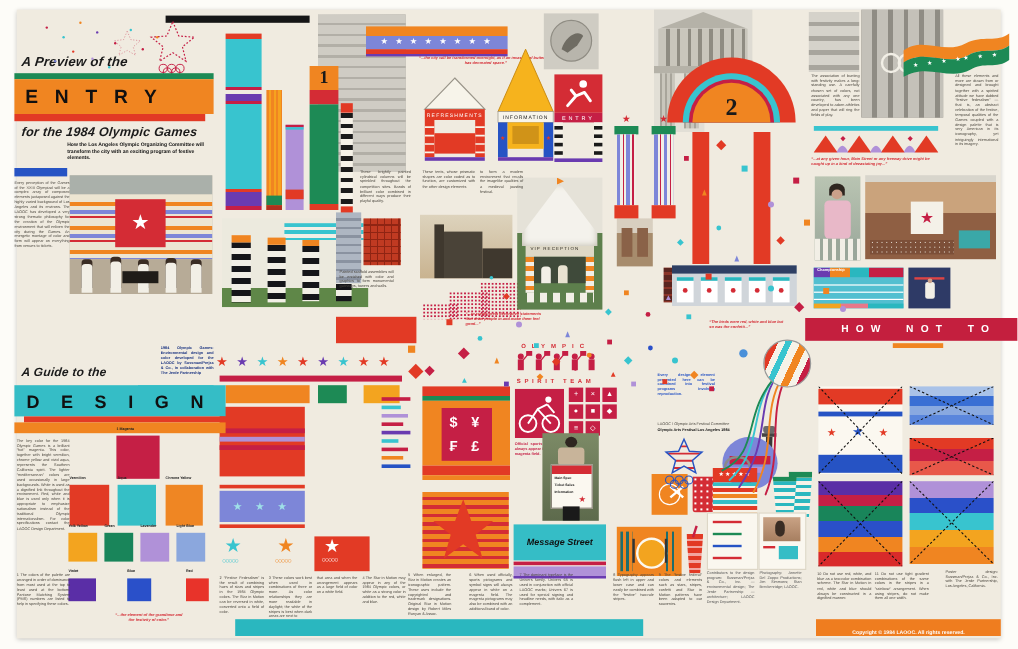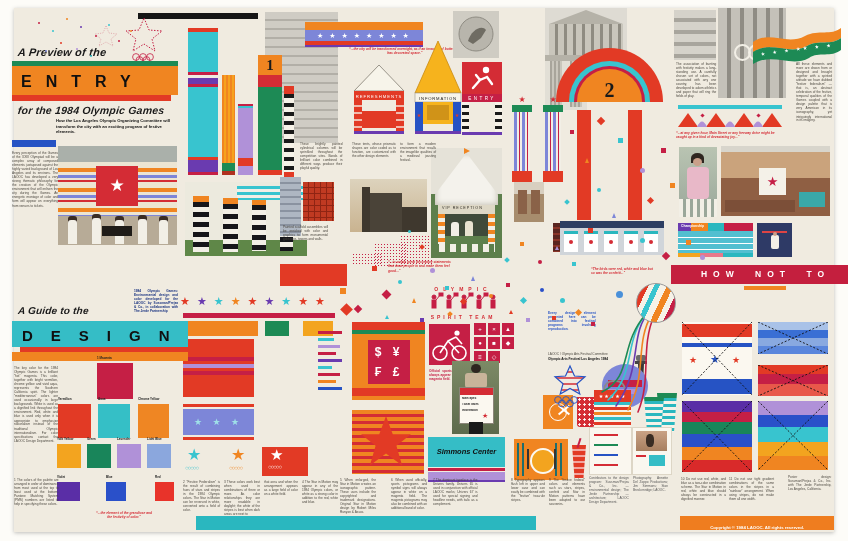--- a/index.html
+++ b/index.html
@@ -521,21 +521,21 @@
       <div class="a" style="left:2px;top:9px;font-size:6px;font-weight:bold;transform:scale(.48);transform-origin:0 0;white-space:nowrap;">Main Spec</div>
       <div class="a" style="left:2px;top:15px;font-size:6px;font-weight:bold;transform:scale(.48);transform-origin:0 0;white-space:nowrap;">Ticket Sales</div>
       <div class="a" style="left:2px;top:21px;font-size:6px;font-weight:bold;transform:scale(.48);transform-origin:0 0;white-space:nowrap;">Information</div>
       <div class="a" style="left:22px;top:24px;font-size:7px;color:#d42c35;">★</div>
     </div>
     <div class="a" style="left:17px;top:61px;width:14px;height:12px;background:#1a1a1a;"></div>
   </div>
 
   <div class="a" style="left:428px;top:437px;width:77px;height:44px;">
     <div class="a" style="left:0;top:0;width:77px;height:30px;background:#35bdc6;text-align:center;">
-      <span style="font-style:italic;font-weight:bold;font-size:7.5px;line-height:30px;color:#101010;">Simmons Center</span>
+      <span style="font-style:italic;font-weight:bold;font-size:7.5px;line-height:30px;color:#101010;">Message Street</span>
     </div>
     <div class="a" style="left:0;top:31px;width:77px;height:3px;background:#c51f45;"></div>
     <div class="a" style="left:0;top:35px;width:77px;height:8px;background:#b091d8;border-bottom:2px solid #6a3bb0;"></div>
   </div>
 
   <div class="a" style="left:514px;top:439px;width:54px;height:41px;background:#f08521;">
     <div class="a" style="left:3px;top:4px;width:10px;height:33px;background:repeating-linear-gradient(90deg,#1f6d6d 0 2px,transparent 2px 5px);"></div>
     <div class="a" style="left:41px;top:4px;width:10px;height:33px;background:repeating-linear-gradient(90deg,#1f6d6d 0 2px,transparent 2px 5px);"></div>
     <div class="a" style="left:16px;top:9px;width:22px;height:22px;background:#f3a41f;border:2px solid #fbf8f0;border-radius:50%;"></div>
     <div class="a" style="left:13px;top:10px;width:2px;height:20px;background:#333;"></div>

